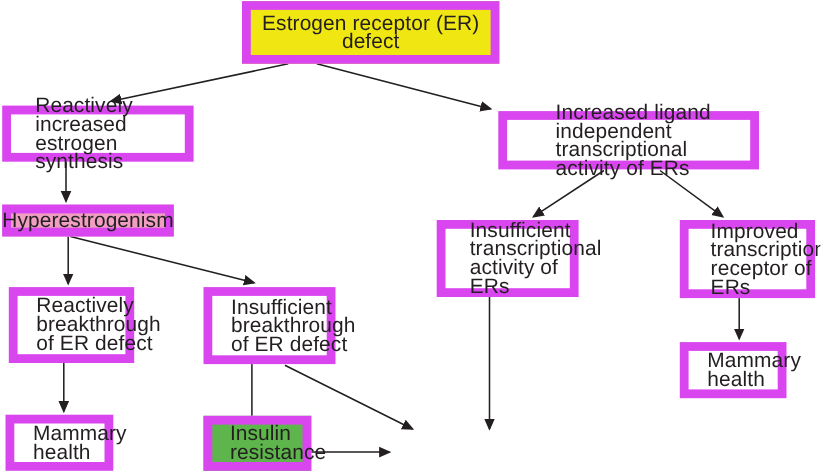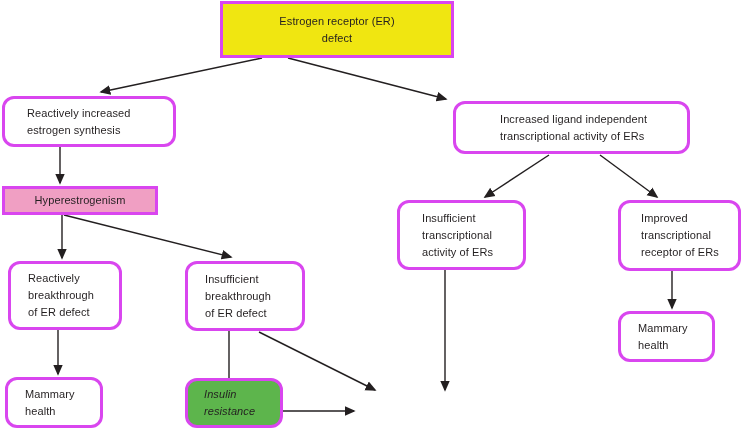--- a/index.html
+++ b/index.html
@@ -8,34 +8,34 @@
     width:746px;height:431px;
     background:#ffffff;
     font-family:"Liberation Sans","DejaVu Sans",sans-serif;
     color:#231f20;
     overflow:hidden;
   }
   #connectors{position:absolute;left:0;top:0;width:746px;height:431px;}
   .node{
     position:absolute;
     box-sizing:border-box;
-    border:3px solid #d946ef;
+    border:8px solid #d946ef;
     background:#ffffff;
     display:flex;
     align-items:center;
-    font-size:11px;
+    font-size:19px;
     line-height:17px;
     white-space:pre-line;
     letter-spacing:0.1px;
   }
-  .node.align-left{justify-content:flex-start;text-align:left;border-radius:12px;}
+  .node.align-left{justify-content:flex-start;text-align:left;}
   .node.align-center{justify-content:center;text-align:center;padding-left:4px;padding-right:4px;}
   .fill-yellow{background:#f0e611;}
   .fill-pink{background:#f09fc3;}
-  .fill-green{background:#5db54c;font-style:italic;}
+  .fill-green{background:#5db54c;}
   .fill-red{background:#ea2127;}
 </style>
 </head>
 <body>
 
 <div id="stage">
 
   <svg id="connectors" width="746" height="431" viewBox="0 0 746 431" xmlns="http://www.w3.org/2000/svg">
     <defs>
       <marker id="ah" markerUnits="userSpaceOnUse" markerWidth="11" markerHeight="11" viewBox="0 0 10 10" refX="8.5" refY="5" orient="auto">

